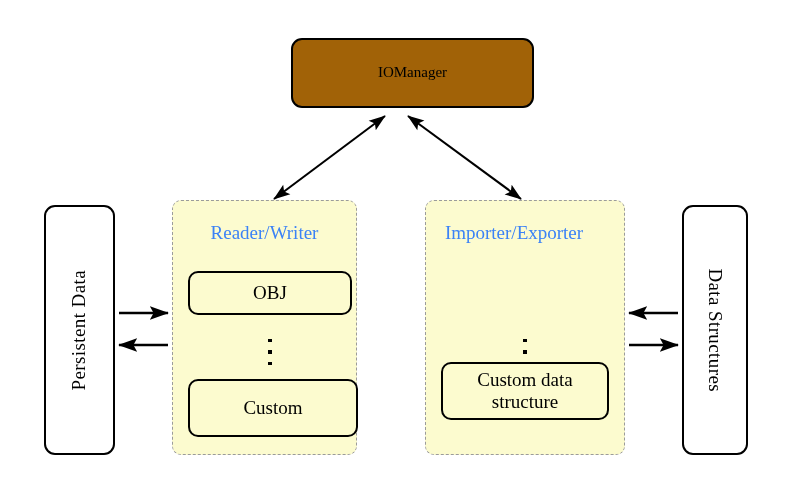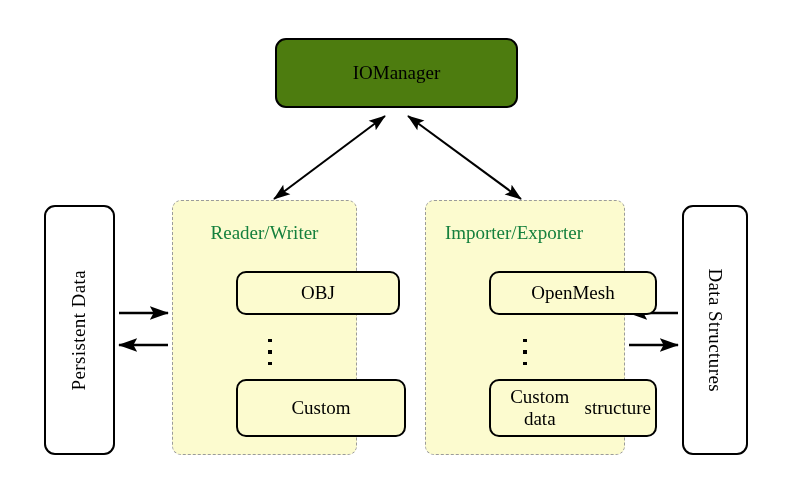--- a/index.html
+++ b/index.html
@@ -24,47 +24,47 @@
     display: flex;
     align-items: center;
     justify-content: center;
     text-align: center;
     line-height: 1.18;
   }
 
   .io-node {
     border: 2.2px solid #000000;
     border-radius: 11px;
-    background: #4d7c0f;
-    font-size: 19px;
+    background: #a16207;
+    font-size: 15px;
+    margin-left: 16px;
   }
 
   .group-box {
     border: 1.6px dashed #9b9b9b;
     border-radius: 9px;
     background: #fcfbcf;
   }
 
   .group-title {
     position: absolute;
     left: 0;
     right: 5px;
     text-align: center;
     font-size: 19px;
-    color: #15803d;
+    color: #3b82f6;
     white-space: nowrap;
   }
 
   .inner-node {
     border: 2.4px solid #000000;
     border-radius: 10px;
     background: #fcfbcf;
     font-size: 19px;
     padding: 2px 4px;
-    margin-left: 48px;
   }
 
   .side-node {
     border: 2.6px solid #000000;
     border-radius: 11px;
     background: #ffffff;
     font-size: 19px;
   }
   .side-node .vlabel {
     white-space: nowrap;
@@ -150,31 +150,28 @@
   </div>
 
   <div class="node inner-node" style="left:188px; top:379px; width:170px; height:58px; flex-direction:column;">
     <span>Custom</span>
   </div>
 
   <div class="node group-box" style="left:425px; top:200px; width:200px; height:255px;">
   </div>
   <div class="group-title" style="left:425px; top:222px; width:178px;">Importer/Exporter</div>
 
-  <div class="node inner-node" style="left:441px; top:271px; width:168px; height:44px;">
-    <span>OpenMesh</span>
-  </div>
 
   <div class="vdots" style="left:518px; top:339px; width:14px; height:26px;">
     <i></i>
       <i></i>
       <i></i>
   </div>
 
-  <div class="node inner-node" style="left:441px; top:379px; width:168px; height:58px; text-align:center;">
+  <div class="node inner-node" style="left:441px; top:362px; width:168px; height:58px; flex-direction:column;text-align:center;">
     <span>Custom data</span>
     <span>structure</span>
   </div>
 
   <div class="node side-node" style="left:682px; top:205px; width:66px; height:250px;">
     <span class="vlabel rot-cw">Data Structures</span>
   </div>
 
 </div>
 

